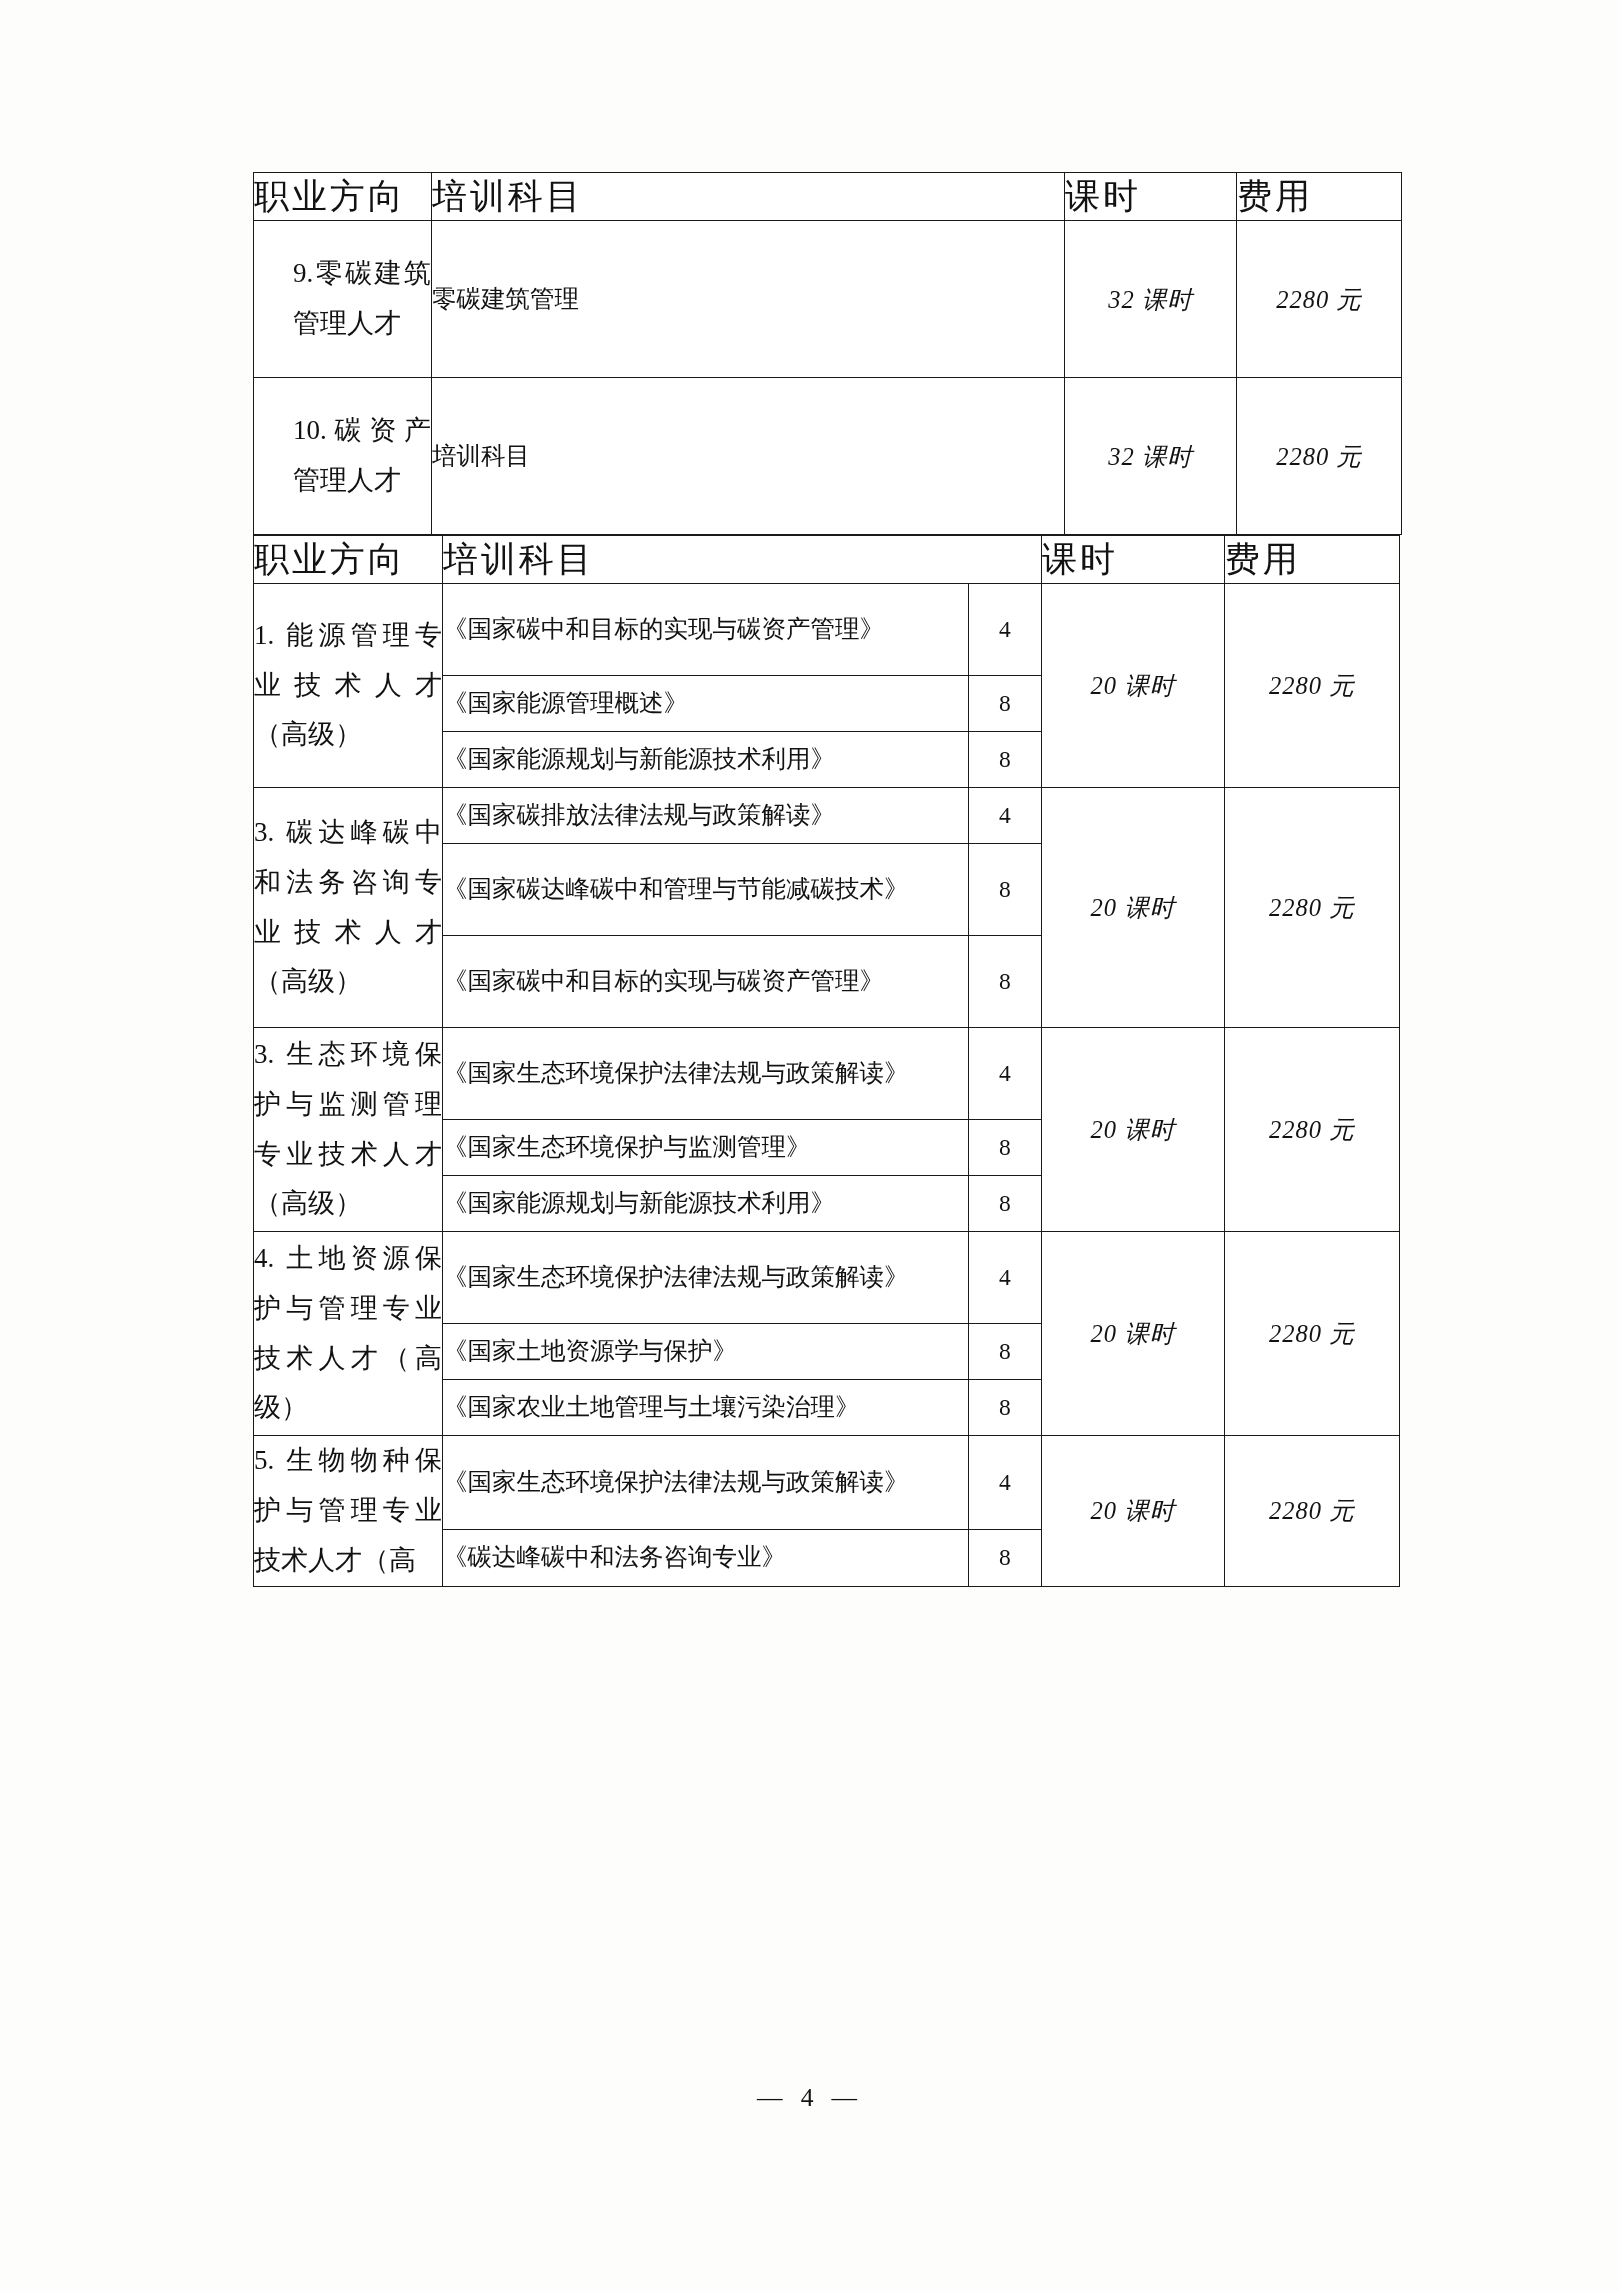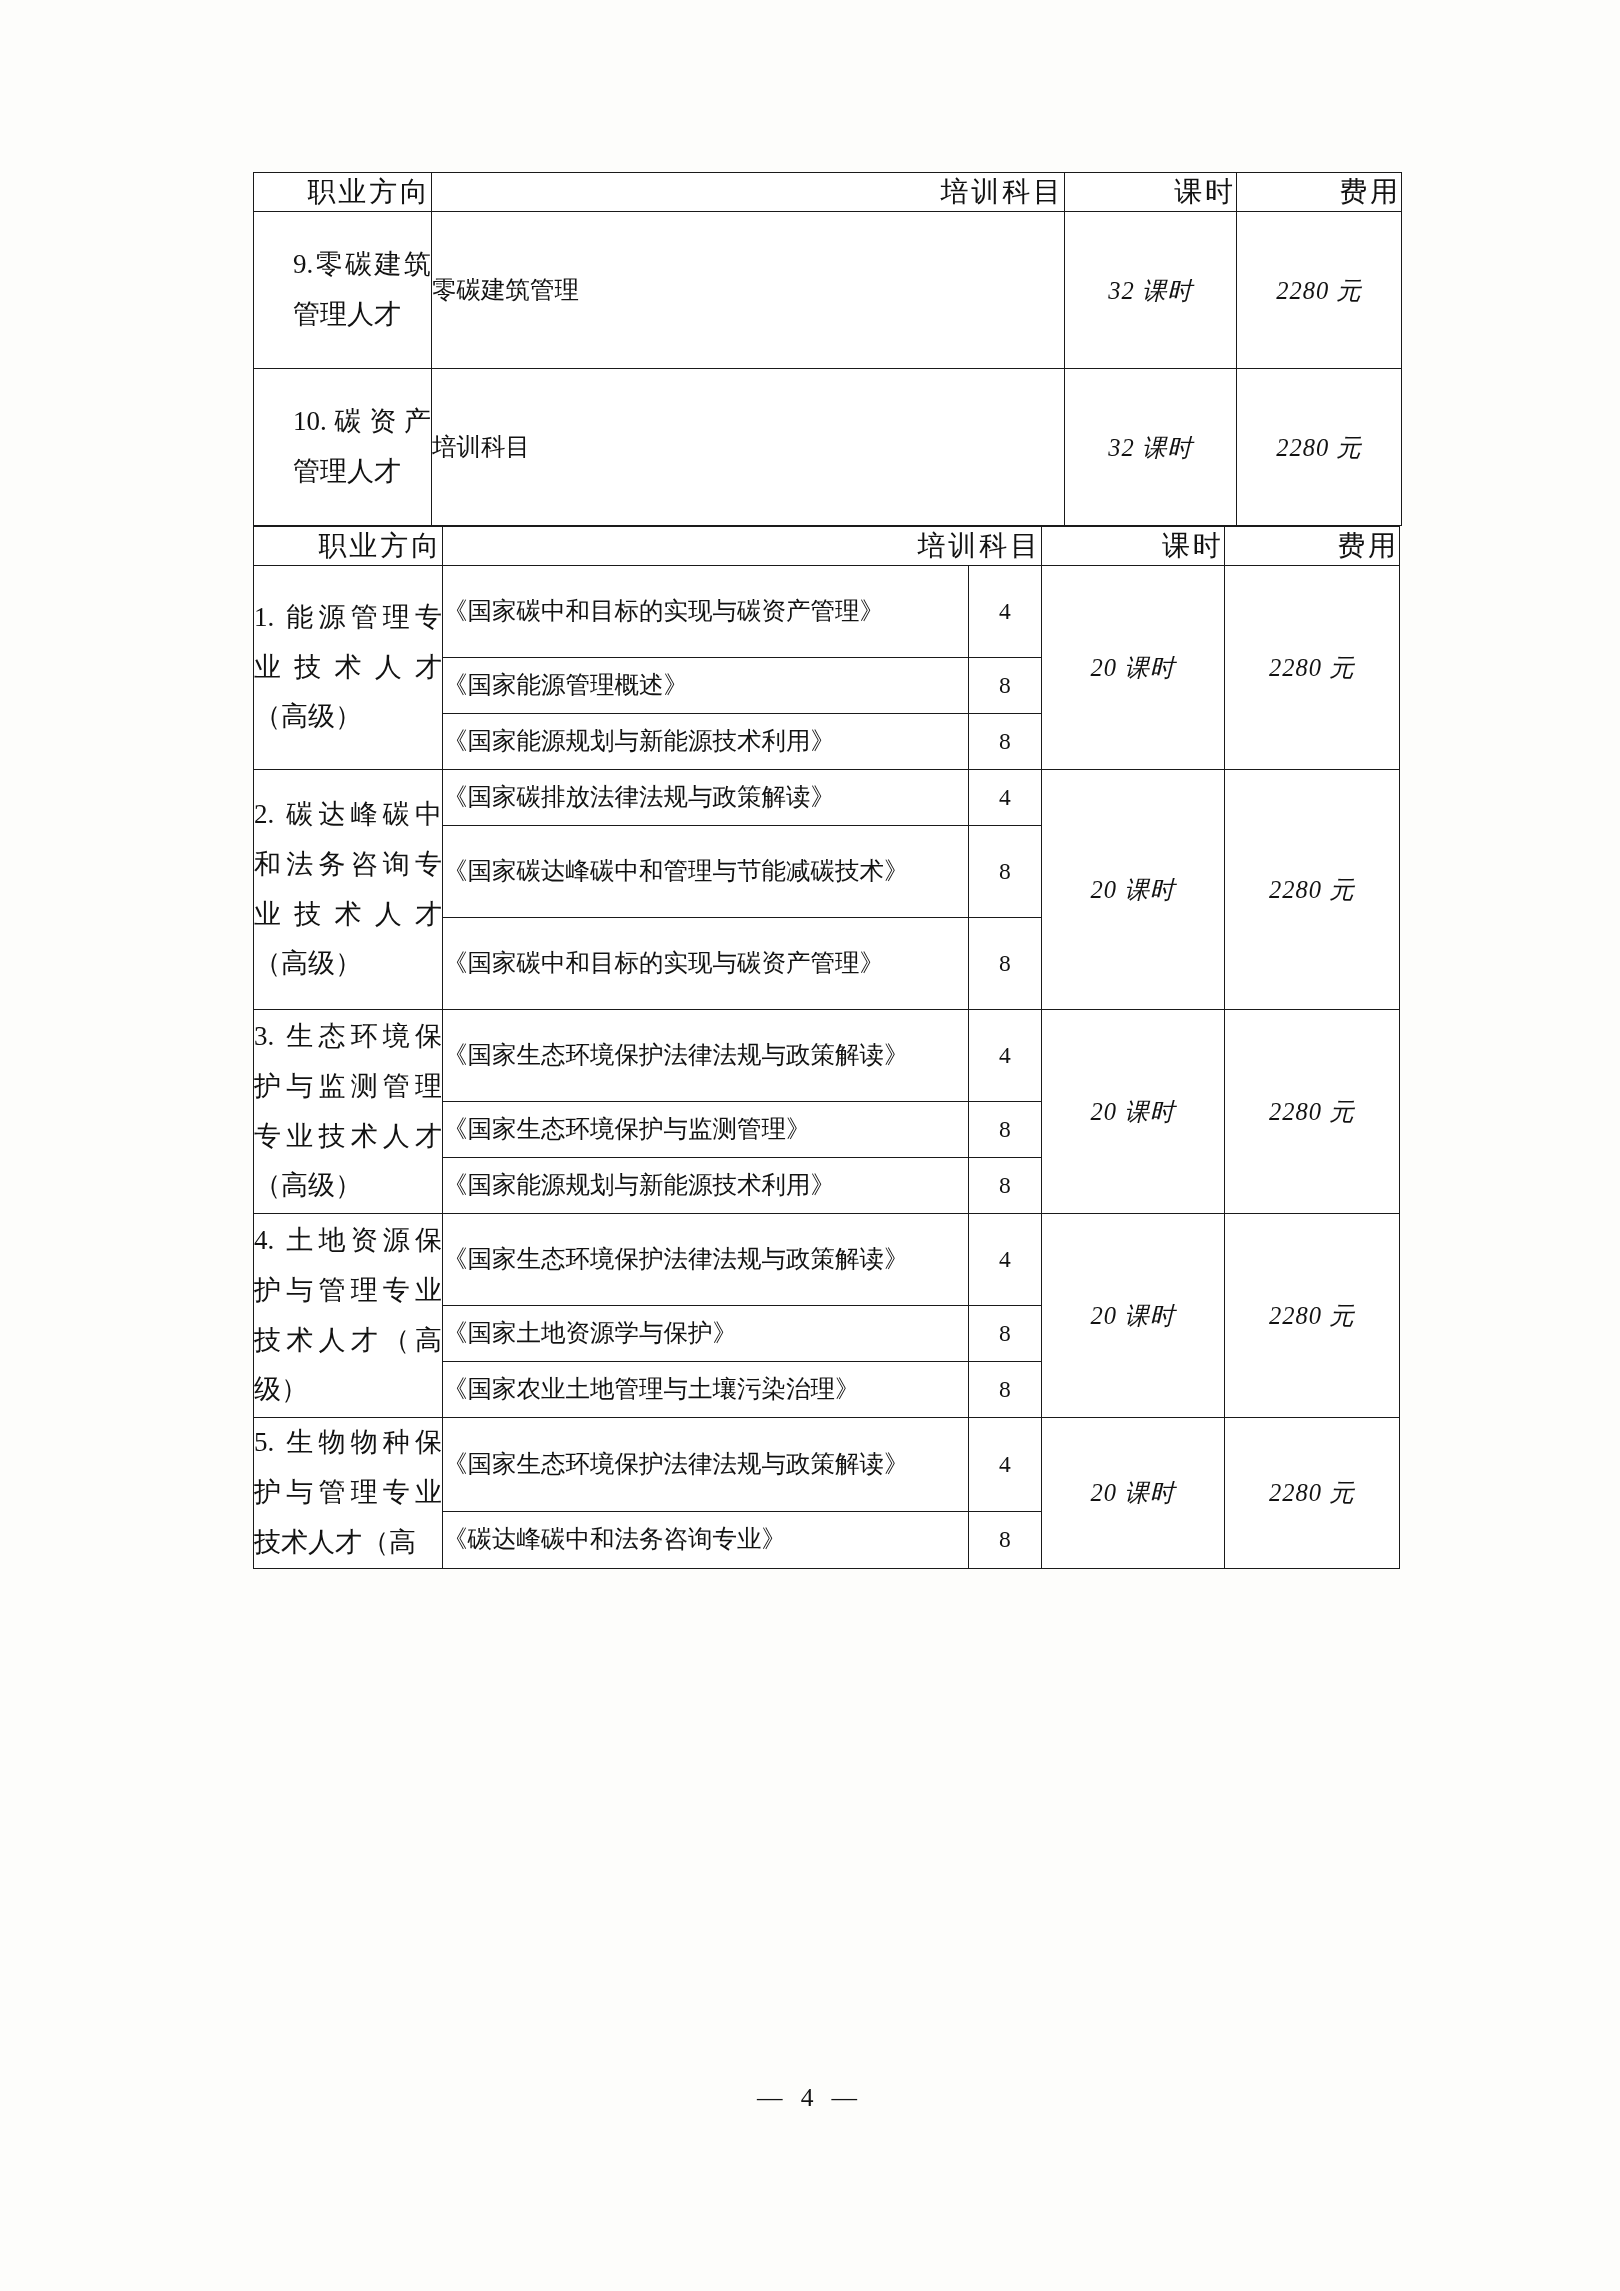--- a/index.html
+++ b/index.html
@@ -36,22 +36,22 @@
     background: #ffffff;
   }
   table.doc-table td, table.doc-table th {
     border: 1.5px solid #1a1a1a;
     padding: 0;
     vertical-align: middle;
     font-weight: normal;
   }
 
   .hdr-cell {
-    text-align: right;
-    font-size: 28px;
+    text-align: left;
+    font-size: 35px;
     font-weight: bold;
     letter-spacing: 2.9px;
     padding: 11.8px 0 13.7px 0;
     font-family: "Liberation Serif", "DejaVu Serif", serif;
   }
 
   .dir-cell {
     font-size: 27px;
     line-height: 1.85;
     padding: 9.8px 7.8px 9.8px 13.7px;
@@ -159,21 +159,21 @@
         <tr style="height:56px">
           <td class="subj-cell">《国家能源管理概述》</td>
           <td class="num-cell">8</td>
         </tr>
         <tr style="height:56px">
           <td class="subj-cell">《国家能源规划与新能源技术利用》</td>
           <td class="num-cell">8</td>
         </tr>
 
         <tr style="height:56px">
-          <td class="dir-cell" rowspan="3">2. 碳达峰碳中和法务咨询专业 技 术 人 才（高级）</td>
+          <td class="dir-cell" rowspan="3">3. 碳达峰碳中和法务咨询专业 技 术 人 才（高级）</td>
           <td class="subj-cell">《国家碳排放法律法规与政策解读》</td>
           <td class="num-cell">4</td>
           <td class="hours-cell" rowspan="3">20 课时</td>
           <td class="fee-cell" rowspan="3">2280 元</td>
         </tr>
         <tr style="height:92px">
           <td class="subj-cell">《国家碳达峰碳中和管理与节能减碳技术》</td>
           <td class="num-cell">8</td>
         </tr>
         <tr style="height:92px">

